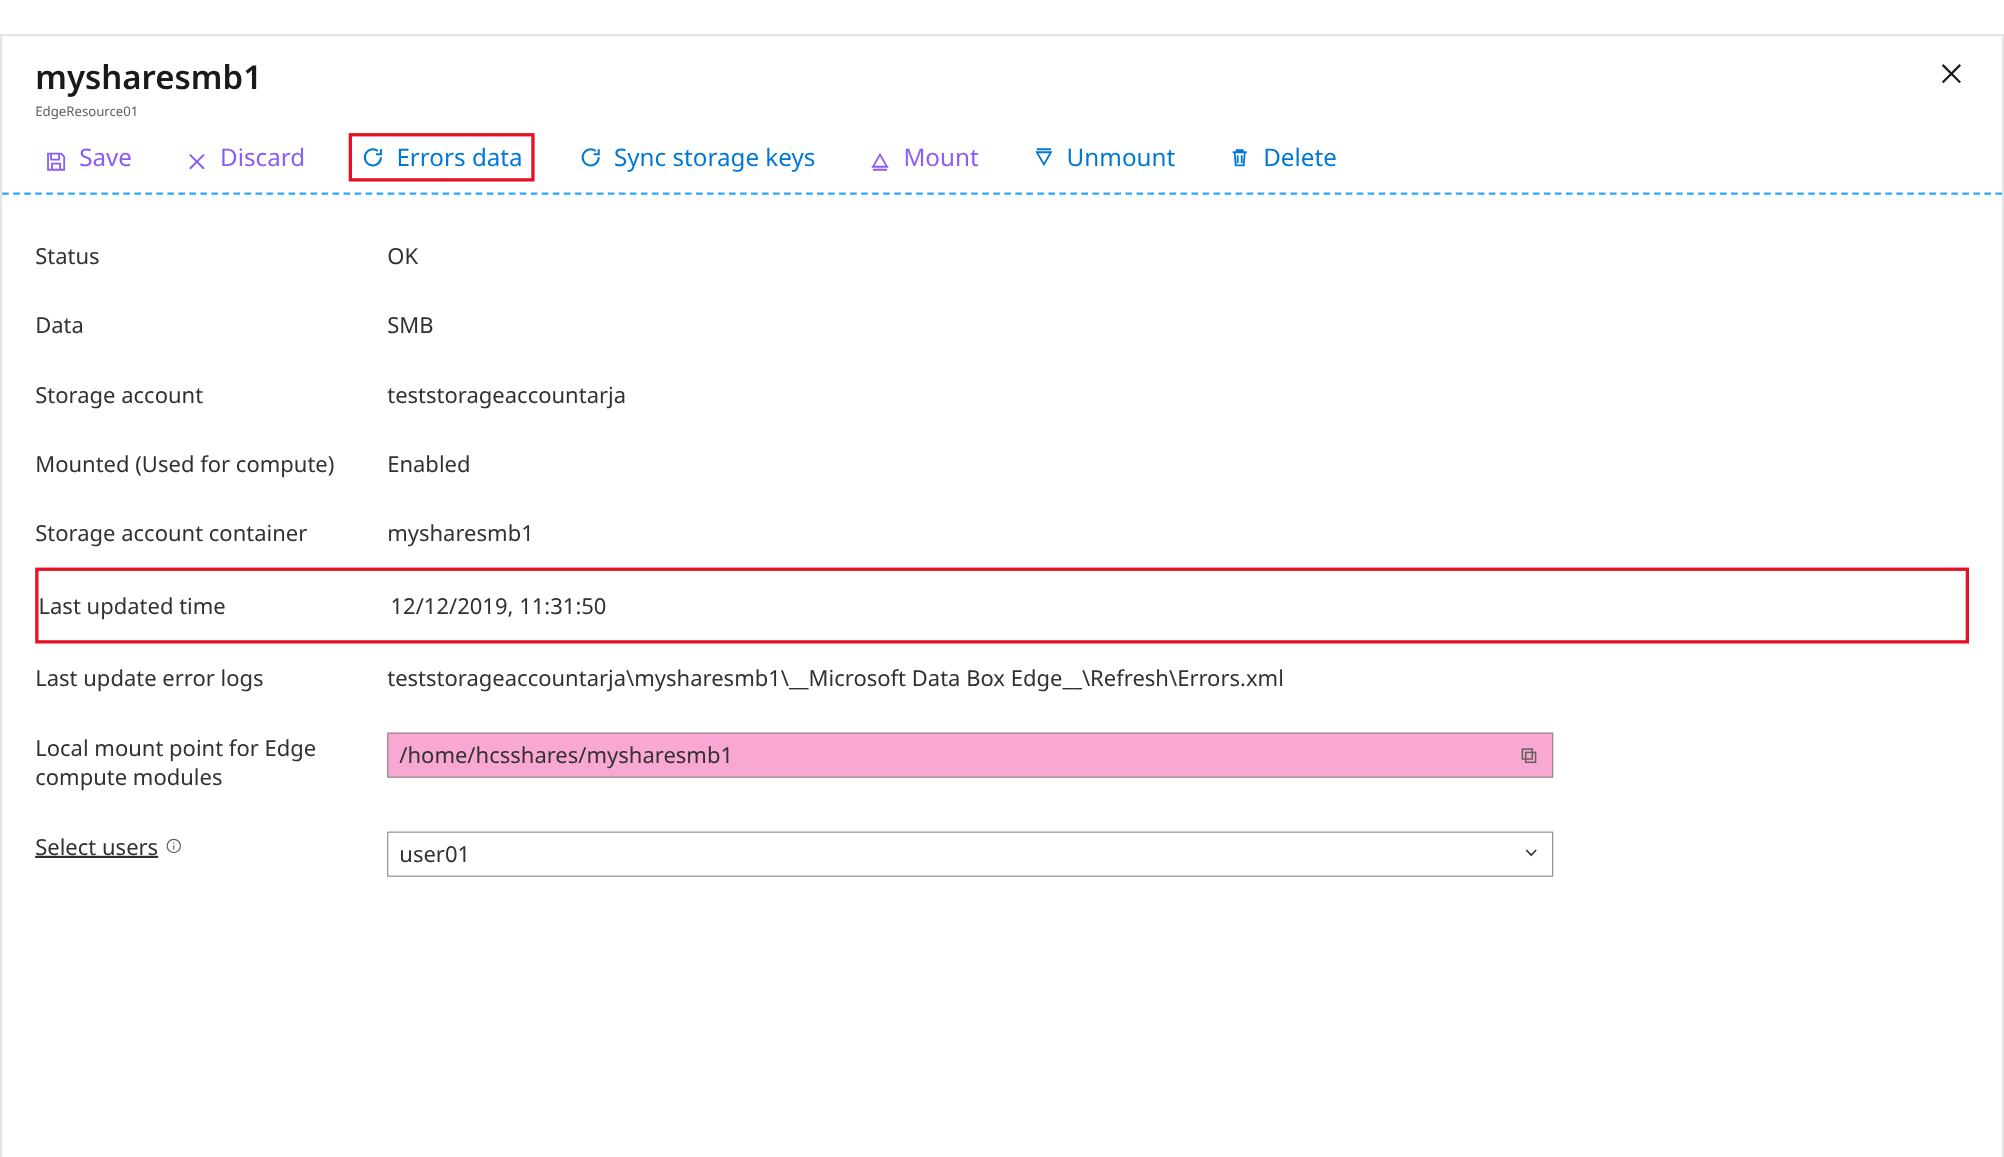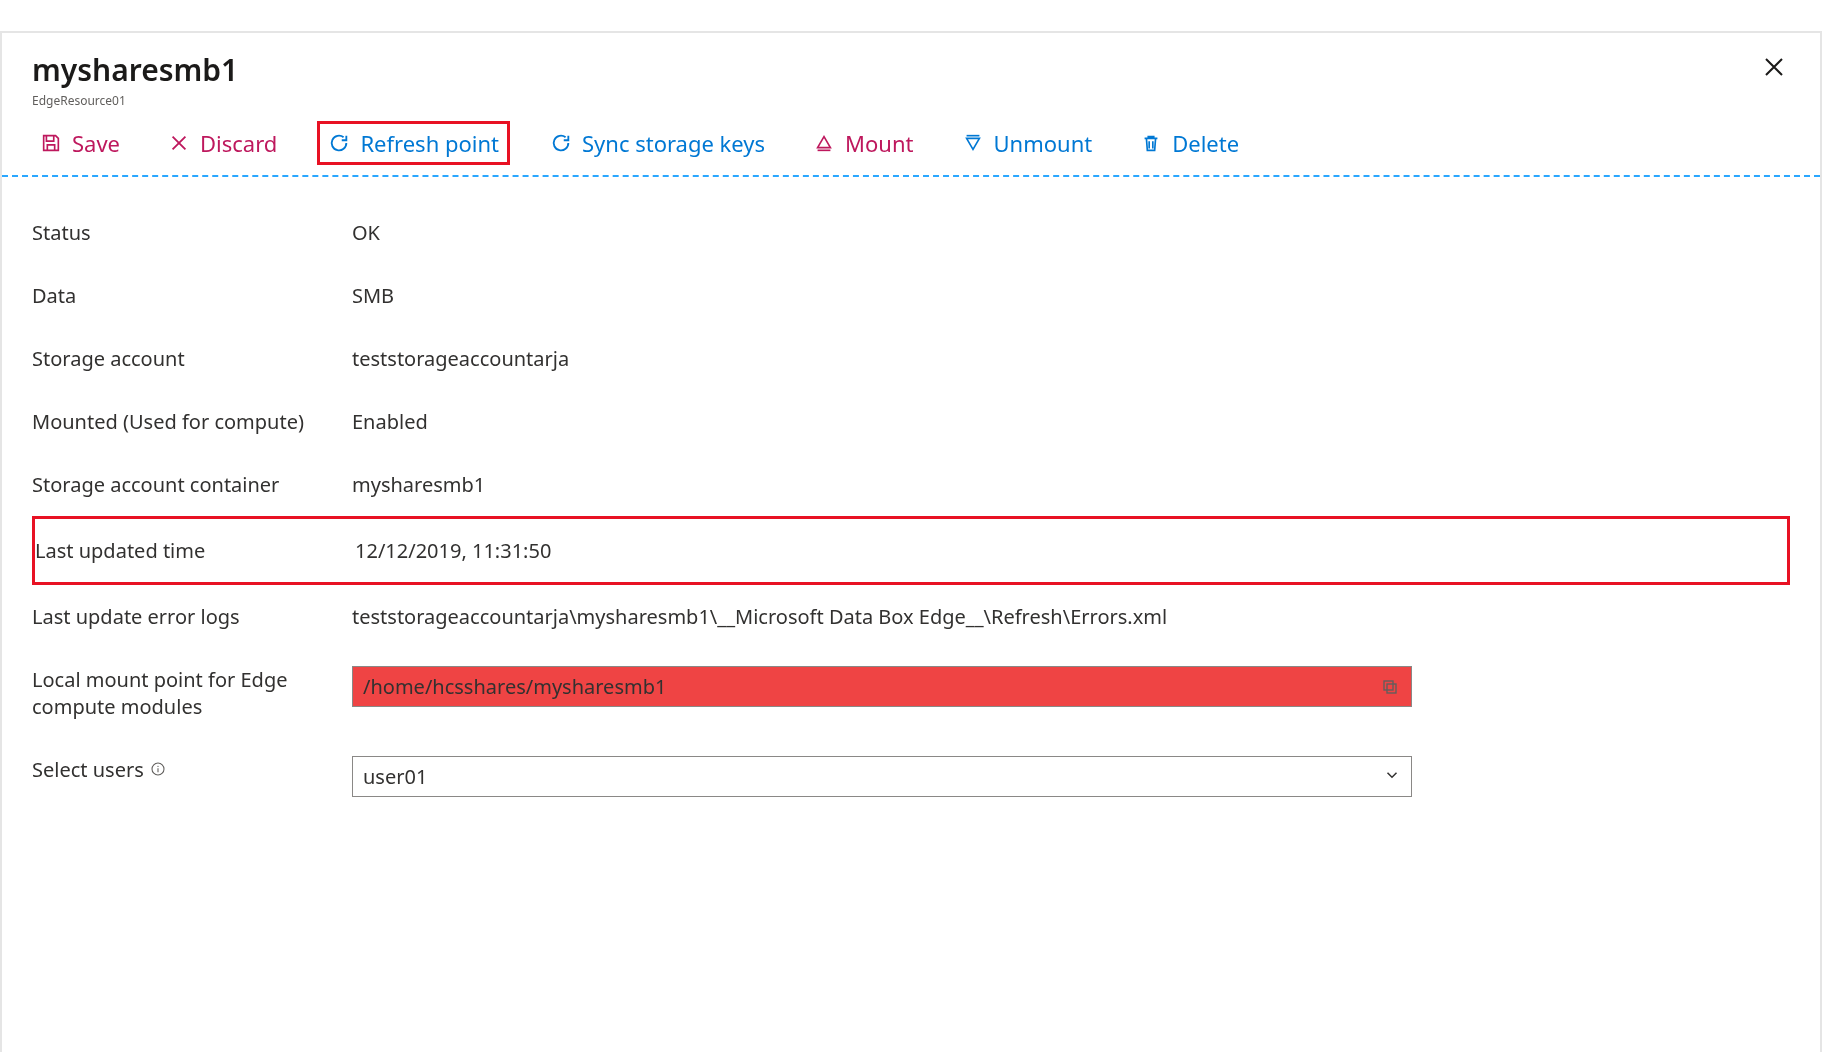--- a/index.html
+++ b/index.html
@@ -41,21 +41,21 @@
   }
   .tool-btn {
     display: inline-flex;
     align-items: center;
     gap: 10px;
     font-size: 22px;
     cursor: pointer;
     white-space: nowrap;
     padding: 4px 8px;
   }
-  .tool-btn.disabled { color: #be185d; cursor: default; }
+  .tool-btn.disabled { color: #8b5cf6; cursor: default; align-items: flex-end; }
   .tool-btn.accent { color: #0078d4; }
   .tool-btn .ico { width: 22px; height: 22px; display:inline-flex; align-items:center; justify-content:center; }
   .highlight-red { border: 3px solid #e81123; }
 
   .content { padding: 24px 30px 24px 30px; overflow:auto; }
   .row {
     display: flex;
     align-items: flex-start;
     padding: 18px 0;
   }
@@ -71,42 +71,42 @@
   }
   .row.hl { border: 3px solid #e81123; }
 
   .readonly-box {
     display: flex;
     align-items: center;
     justify-content: space-between;
     width: 100%;
     max-width: 1060px;
     border: 1px solid #8a8886;
-    background: #ef4444;
+    background: #f9a8d4;
     padding: 6px 10px;
     font-size: 20px;
   }
   .copy-btn { color:#605e5c; cursor:pointer; padding:2px; }
   .copy-btn svg { display:block; }
 
   .select-box {
     display: flex;
     align-items: center;
     justify-content: space-between;
     width: 100%;
     max-width: 1060px;
     border: 1px solid #8a8886;
     background: #ffffff;
     padding: 6px 10px;
     font-size: 20px;
     cursor: pointer;
     gap: 36px;
   }
   .info-icon { color:#605e5c; margin-left:6px; }
-  .label-with-icon { display:inline-flex; align-items:flex-start; }
+  .label-with-icon { display:inline-flex; align-items:flex-start;text-decoration:underline; }
 </style>
 </head>
 <body>
 
 <div class="panel">
 
   <div class="hdr">
     <div class="hdr-left">
       <div class="hdr-title">mysharesmb1</div>
       <div class="hdr-sub">EdgeResource01</div>
@@ -140,21 +140,21 @@
       <span>Discard</span>
     </div>
 
     <div class="tool-btn accent highlight-red">
       <span class="ico">
         <svg width="22" height="22" viewBox="0 0 24 24">
             <path d="M20 12a8 8 0 1 1-3-6.2" fill="none" stroke="currentColor" stroke-width="2"></path>
             <path d="M20 4v5h-5" fill="none" stroke="currentColor" stroke-width="2"></path>
           </svg>
       </span>
-      <span>Refresh point</span>
+      <span>Errors data</span>
     </div>
 
     <div class="tool-btn accent">
       <span class="ico">
         <svg width="22" height="22" viewBox="0 0 24 24">
             <path d="M20 12a8 8 0 1 1-3-6.2" fill="none" stroke="currentColor" stroke-width="2"></path>
             <path d="M20 4v5h-5" fill="none" stroke="currentColor" stroke-width="2"></path>
           </svg>
       </span>
       <span>Sync storage keys</span>

